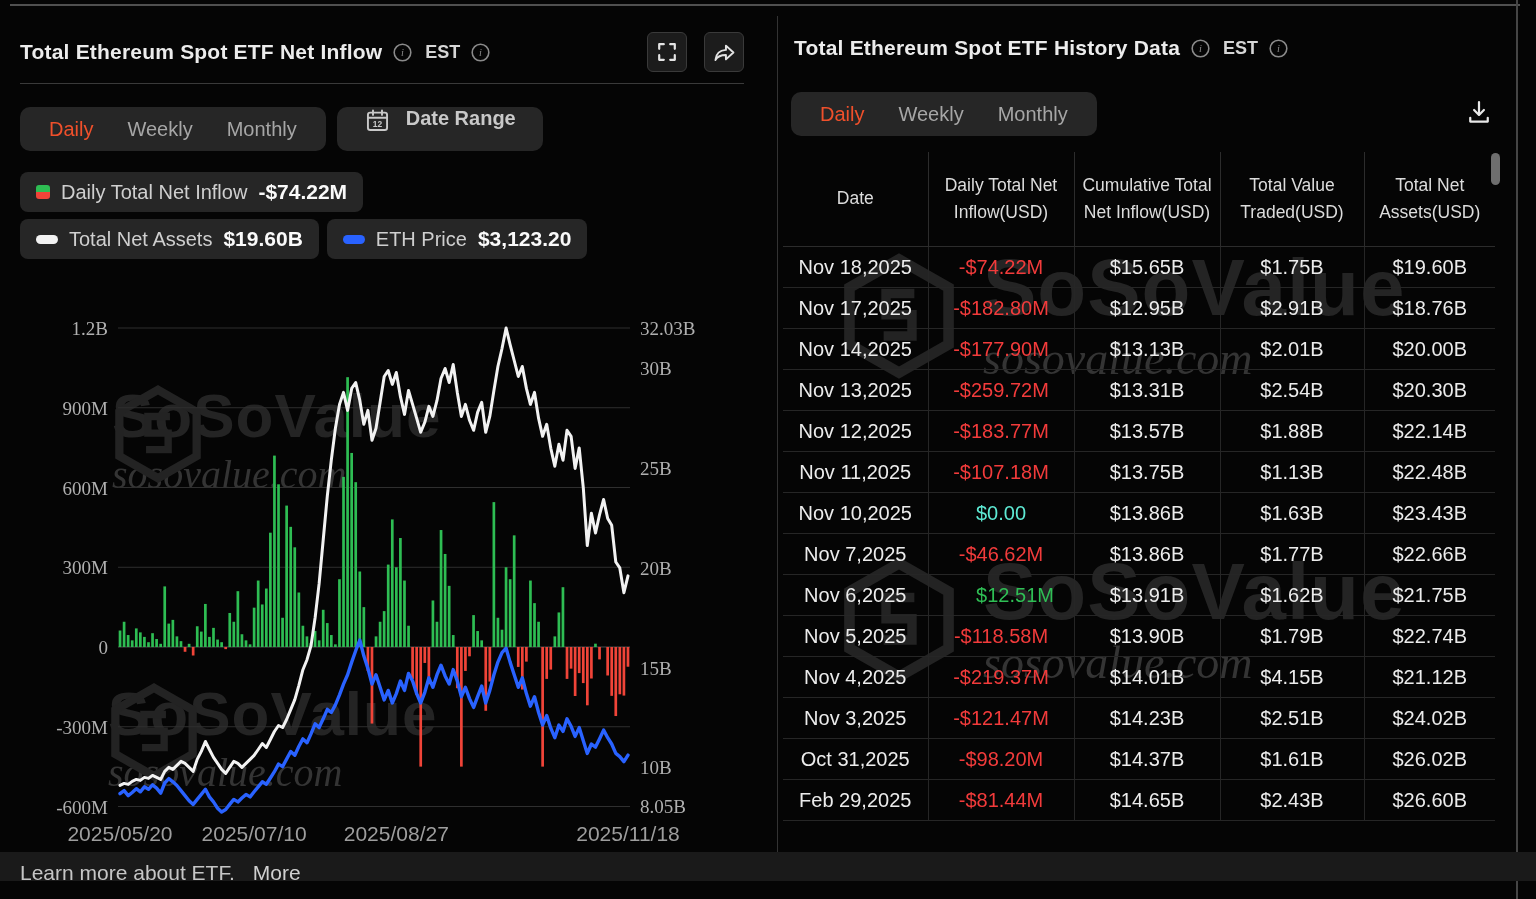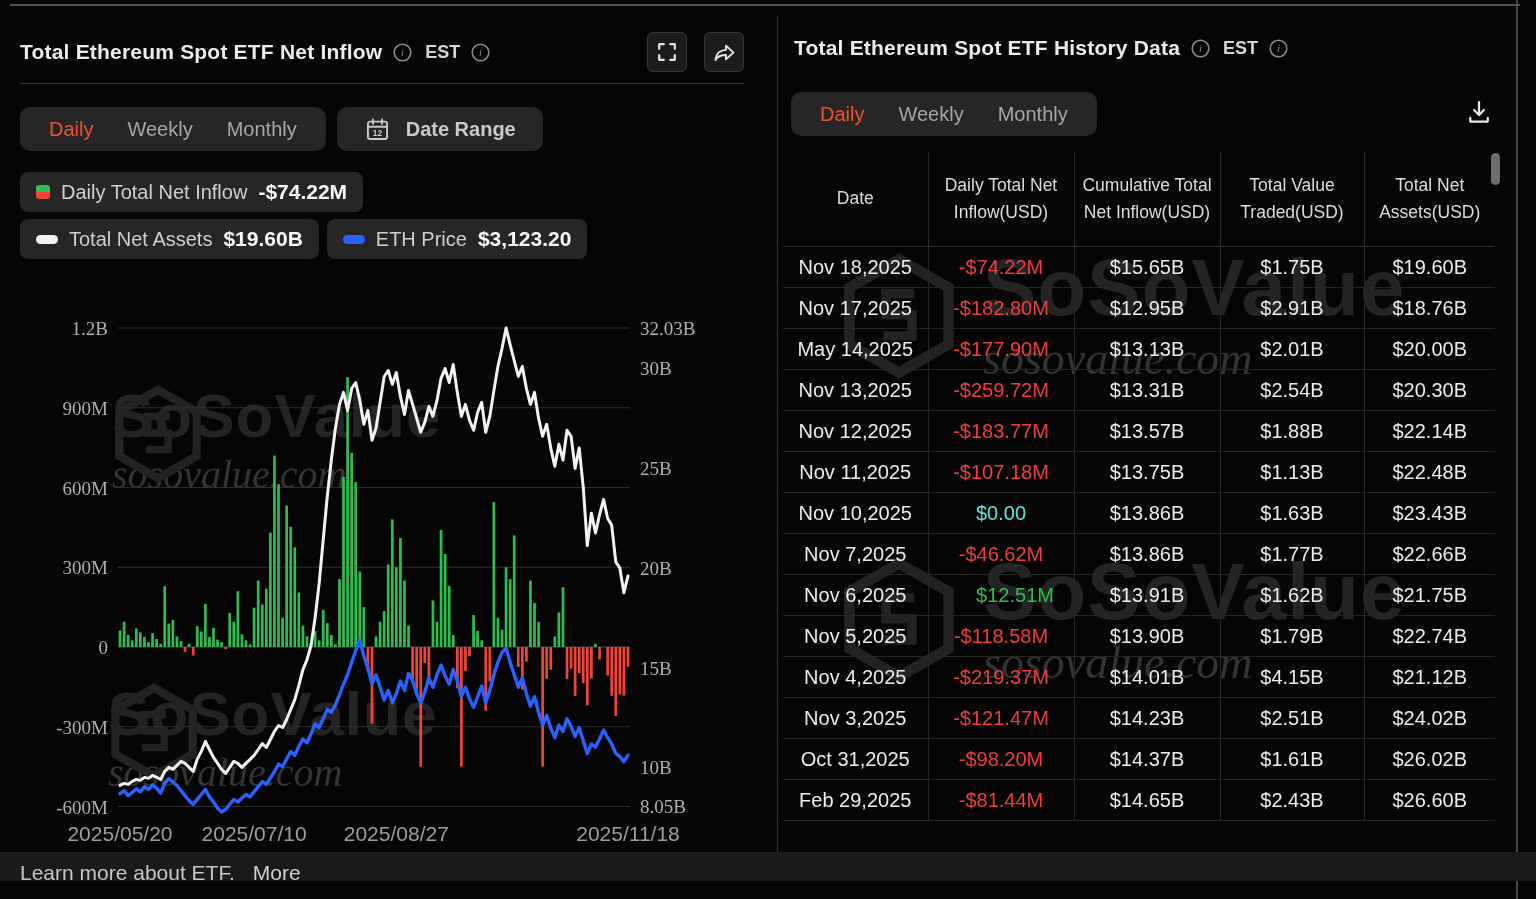--- a/index.html
+++ b/index.html
@@ -16,21 +16,21 @@
   .info-icon{margin-left:10px;display:inline-flex;color:#8a8a8a;}
   .est{margin-left:12px;font-size:18px;font-weight:700;color:#d6d6d6;}
   .lp-actions{margin-left:auto;display:flex;gap:17px;}
   .icon-btn{width:38px;height:38px;background:#1c1c1c;border:1px solid #3a3a3a;border-radius:6px;
     display:flex;align-items:center;justify-content:center;color:#e3e3e3;cursor:pointer;}
   .lp-sep{position:absolute;left:20px;top:83px;width:724px;height:1px;background:#3a3a3a;}
   .lp-controls{position:absolute;left:20px;top:107px;display:flex;align-items:center;}
   .tab-group{display:flex;align-items:center;background:#262626;border-radius:10px;height:44px;padding:0 12px;}
   .tab{padding:0 17px;font-size:20px;color:#a6a6a6;line-height:44px;cursor:pointer;white-space:nowrap;}
   .tab.active{color:#f0502b;}
-  .date-range-btn{display:flex;align-items:center;gap:15px;background:#262626;border-radius:10px;height:44px;
+  .date-range-btn{display:flex;gap:15px;background:#262626;border-radius:10px;height:44px;
     padding:0 27px;color:#c9c9c9;font-size:20px;font-weight:700;margin-left:11px;cursor:pointer;}
   .legend{position:absolute;left:20px;top:172px;display:flex;flex-direction:column;gap:7px;align-items:flex-start;}
   .legend-row{display:flex;gap:8px;}
   .chip{display:flex;align-items:center;gap:11px;background:#262626;border-radius:8px;height:40px;
     padding:0 16px;font-size:20px;color:#cfcfcf;cursor:pointer;white-space:nowrap;}
   .chip .val{color:#fafafa;font-weight:700;font-size:21px;}
   .sq-icon{width:14px;height:14px;border-radius:3px;overflow:hidden;display:flex;flex-direction:column;}
   .sq-icon .t{flex:1;}
   .sq-icon .b{flex:1;}
   .pill{width:22px;height:9px;border-radius:5px;}
@@ -409,21 +409,21 @@
             <td>$19.60B</td>
           </tr>
           <tr>
             <td>Nov 17,2025</td>
             <td class="neg">-$182.80M</td>
             <td>$12.95B</td>
             <td>$2.91B</td>
             <td>$18.76B</td>
           </tr>
           <tr>
-            <td>May 14,2025</td>
+            <td>Nov 14,2025</td>
             <td class="neg">-$177.90M</td>
             <td>$13.13B</td>
             <td>$2.01B</td>
             <td>$20.00B</td>
           </tr>
           <tr>
             <td>Nov 13,2025</td>
             <td class="neg">-$259.72M</td>
             <td>$13.31B</td>
             <td>$2.54B</td>

